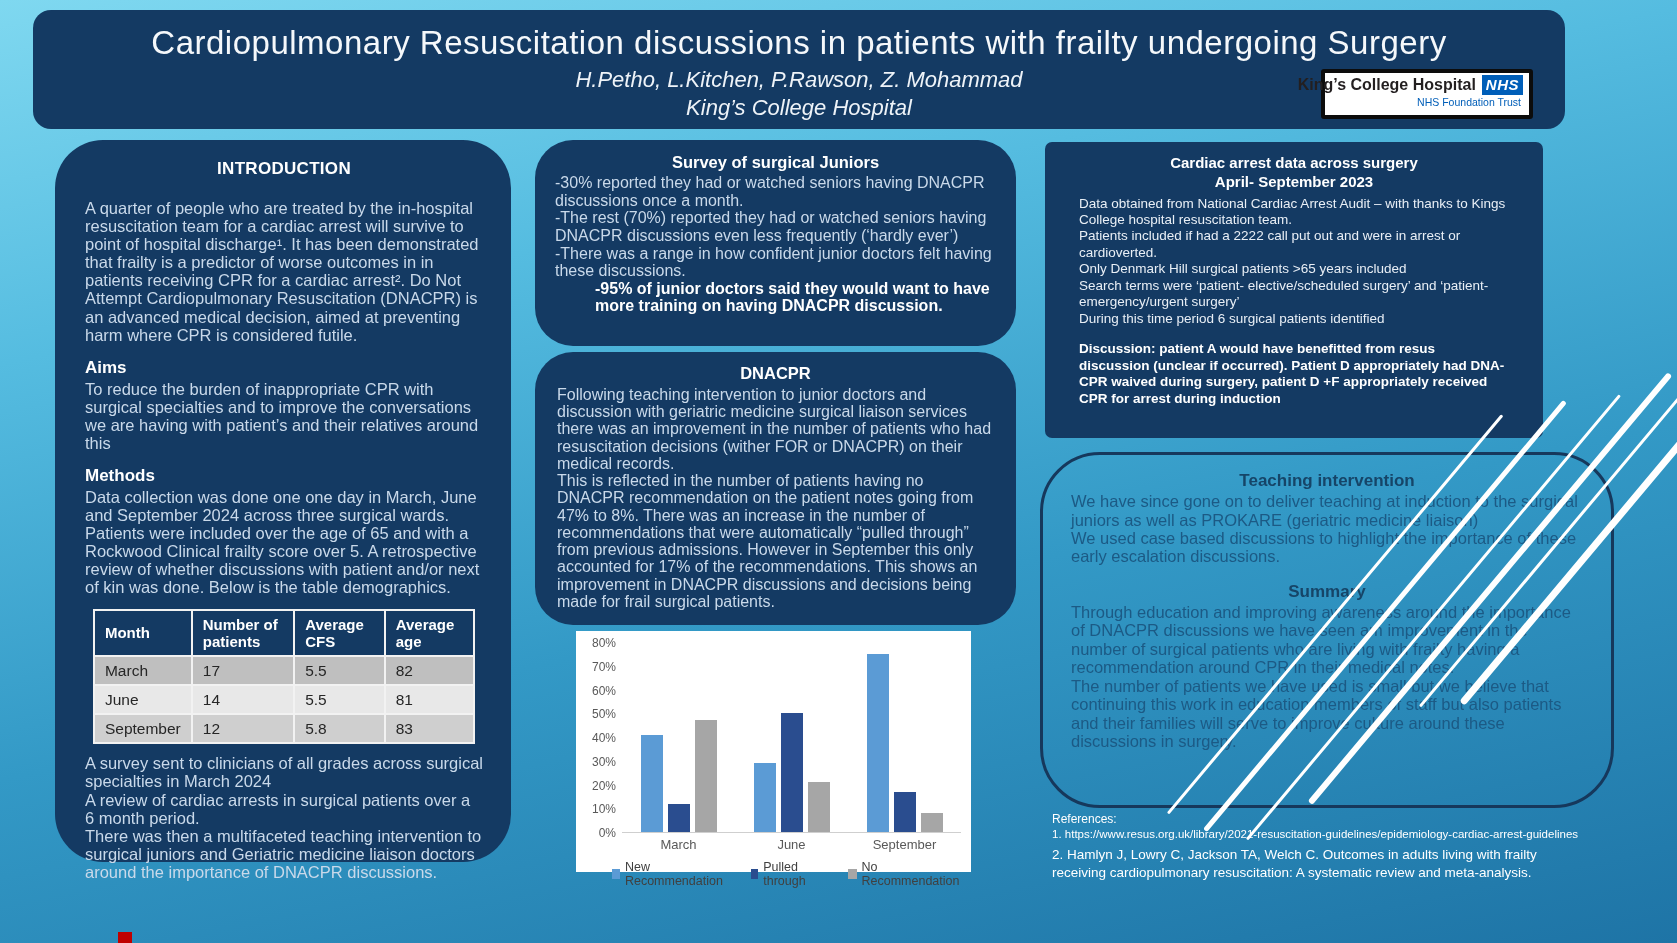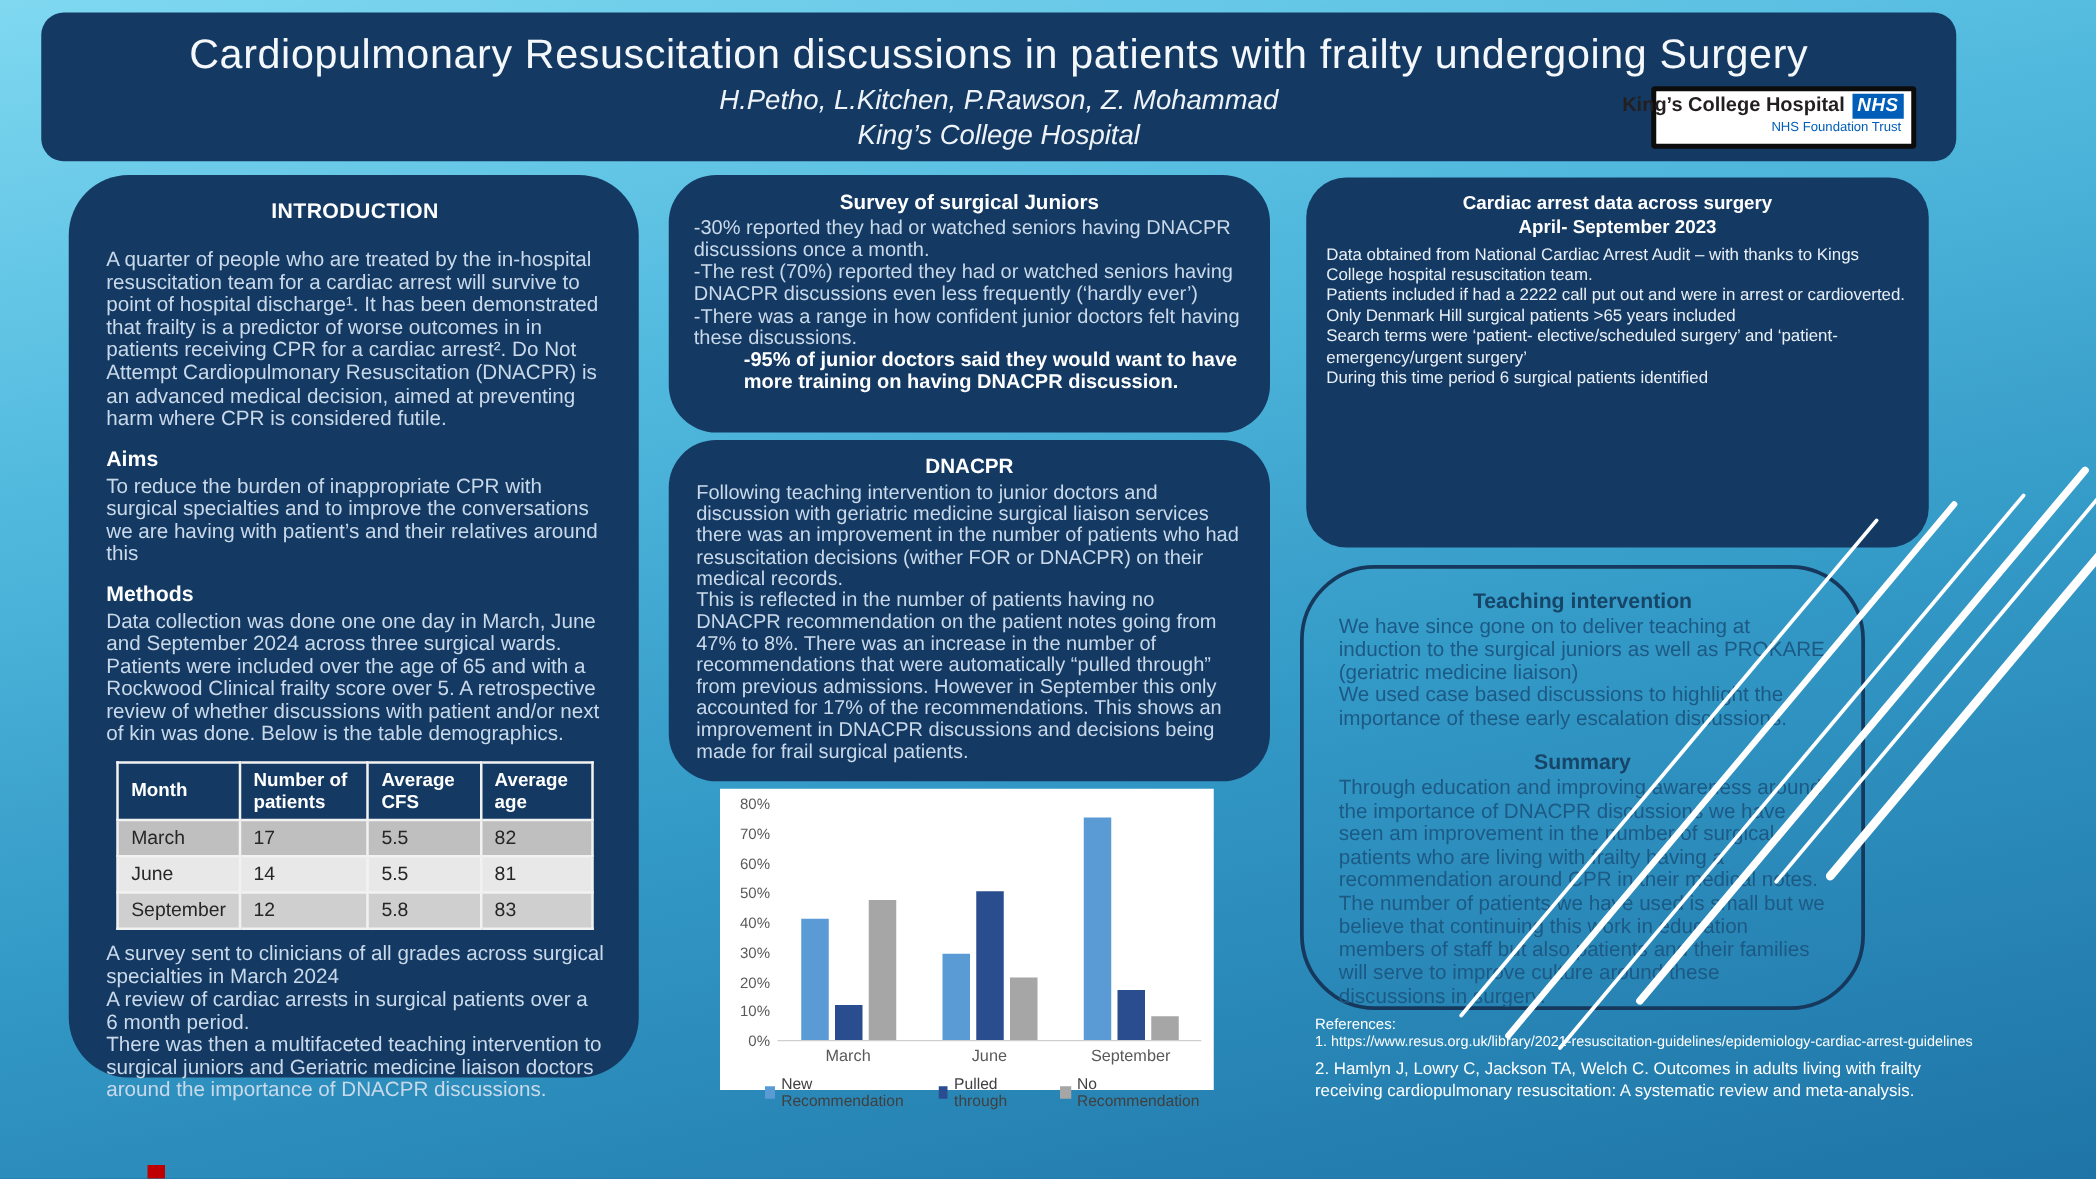--- a/index.html
+++ b/index.html
@@ -93,29 +93,29 @@
   .chart-group { display:flex; align-items:flex-end; gap:5px; height:100%; }
   .chart-bar { width:22px; }
   .chart-xlabels { display:flex; margin-left:40px; }
   .chart-xlabels span { flex:1; text-align:center; font-size:13px; color:#595959; padding-top:4px; }
   .chart-legend { display:flex; justify-content:center; gap:26px; margin-top:8px; margin-left:30px; }
   .legend-item { display:flex; align-items:center; gap:5px; font-size:12.5px; color:#404040; }
   .legend-swatch { width:10px; height:10px; display:inline-block; }
 
   
   .cardiac-panel {
-    left:1045px; top:142px; width:498px; height:296px; border-radius:32px;
-    padding:12px 16px; font-size:13.5px; line-height:1.22; color:#e9eff6; overflow:hidden;
+    left:1045px; top:142px; width:498px; height:296px; border-radius:7px;
+    padding:12px 34px; font-size:13.5px; line-height:1.22; color:#e9eff6; overflow:hidden;
   }
   .cardiac-panel h2 { font-size:15px; line-height:1.25; }
   .cardiac-panel .body-lines { margin-top:4px; }
   .cardiac-panel .discussion { margin-top:14px; font-weight:bold; color:#ffffff; white-space:pre-line; }
 
   .teaching-panel {
-    position:absolute; left:1040px; top:452px; width:452px; height:356px;
+    position:absolute; left:1040px; top:452px; width:574px; height:356px;
     border:3px solid #16385c; border-radius:60px; padding:16px 28px 14px 28px;
     color:#1c5a85; font-size:16.5px; line-height:1.12; background:transparent;
   }
   .teaching-panel h2 { color:#164568; font-weight:bold; text-align:center; font-size:17px; margin-bottom:2px; }
   .teaching-panel p { white-space:pre-line; }
   .teaching-panel .summary-head { margin-top:16px; }
 
   .references { position:absolute; left:1052px; top:812px; width:528px; color:#ffffff; }
   .references .ref-head { font-size:12px; }
   .references .ref1 { font-size:11.5px; margin-top:2px; }
@@ -276,20 +276,21 @@
       <span>Cardiac arrest data across surgery</span><br>
       <span>April- September 2023</span>
     </h2>
     <div class="body-lines">
         <div>Data obtained from National Cardiac Arrest Audit – with thanks to Kings College hospital resuscitation team.</div>
         <div>Patients included if had a 2222 call put out and were in arrest or cardioverted.</div>
         <div>Only Denmark Hill surgical patients &gt;65 years included</div>
         <div>Search terms were ‘patient- elective/scheduled surgery’ and ‘patient-emergency/urgent surgery’</div>
         <div>During this time period 6 surgical patients identified</div>
       </div>
+    <div class="discussion">Discussion: patient A would have benefitted from resus discussion (unclear if occurred). Patient D appropriately had DNA-CPR waived during surgery, patient D +F appropriately received CPR for arrest during induction</div>
   </section>
 
   <section class="teaching-panel">
     <h2>Teaching intervention</h2>
     <p>We have since gone on to deliver teaching at induction to the surgical juniors as well as PROKARE (geriatric medicine liaison)
 We used case based discussions to highlight the importance of these early escalation discussions.</p>
     <h2 class="summary-head">Summary</h2>
     <p>Through education and improving awareness around the importance of DNACPR discussions we have seen am improvement in the number of surgical patients who are living with frailty having a recommendation around CPR in their medical notes.
 The number of patients we have used is small but we believe that continuing this work in education members of staff but also patients and their families will serve to improve culture around these discussions in surgery.</p>
   </section>

